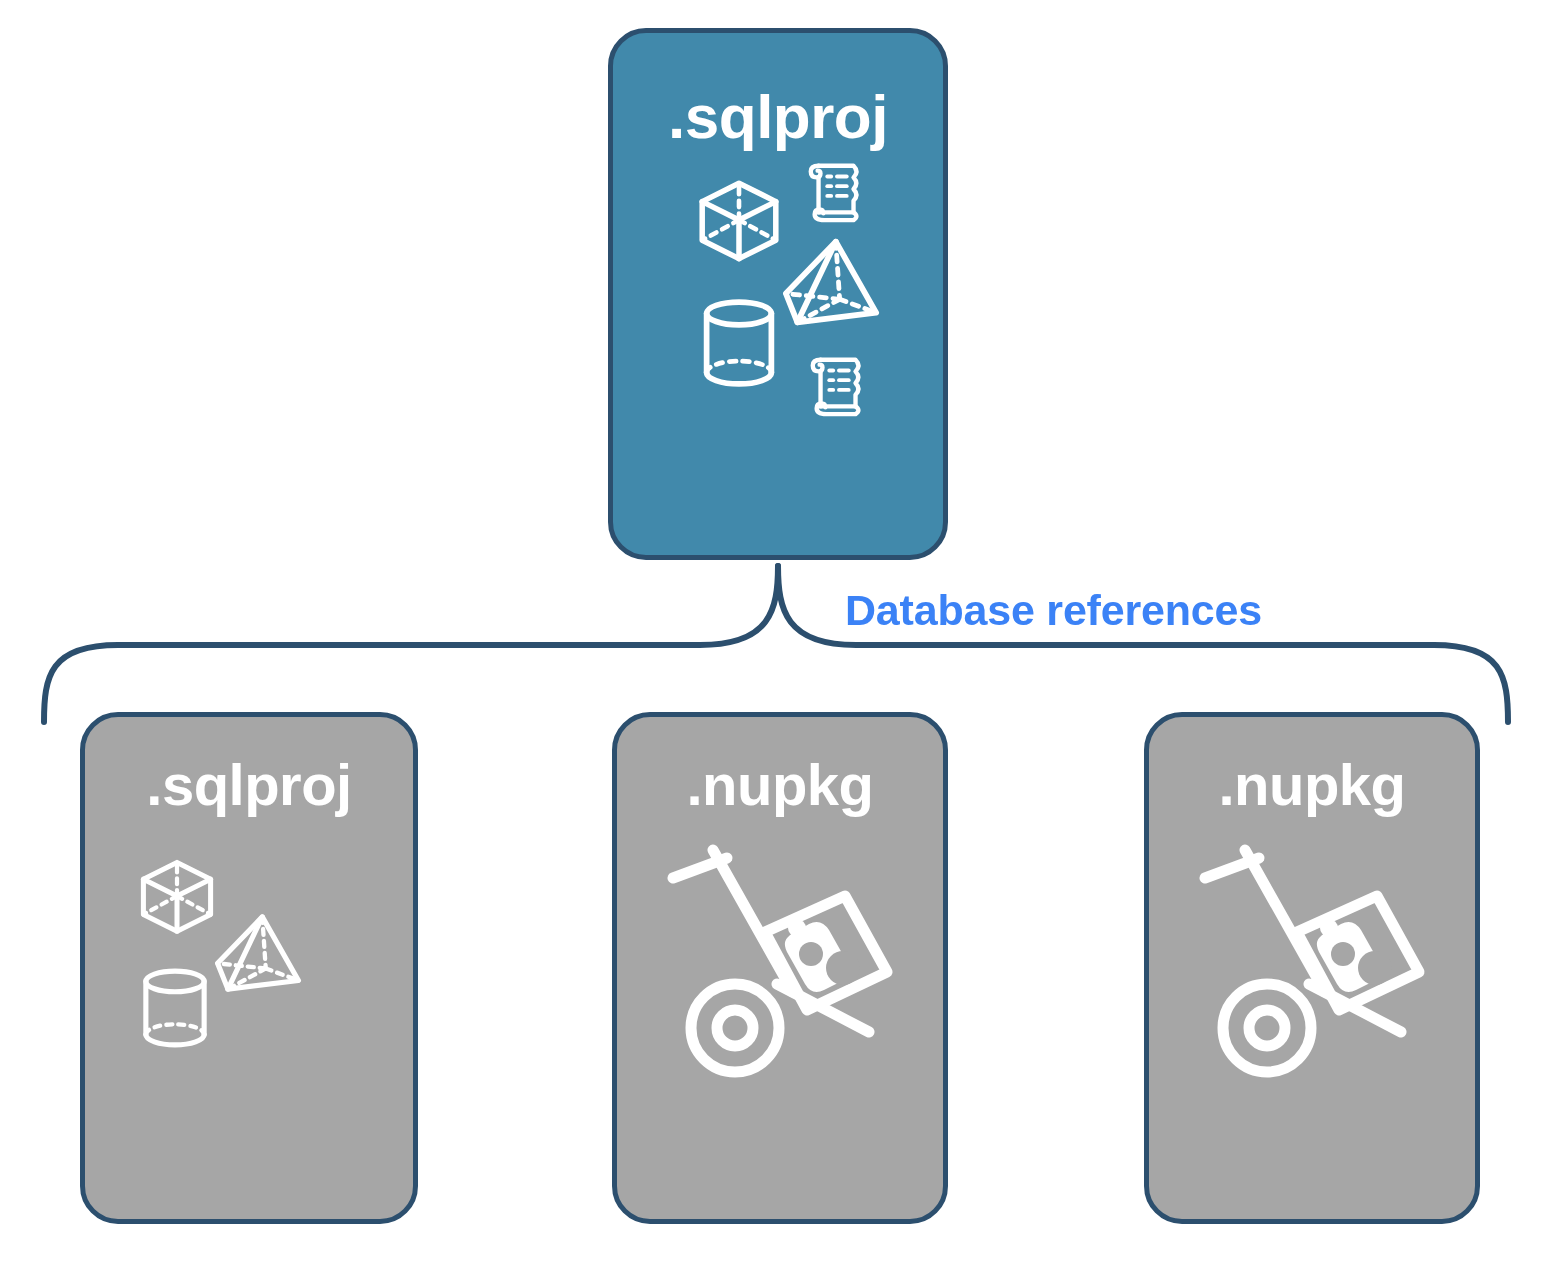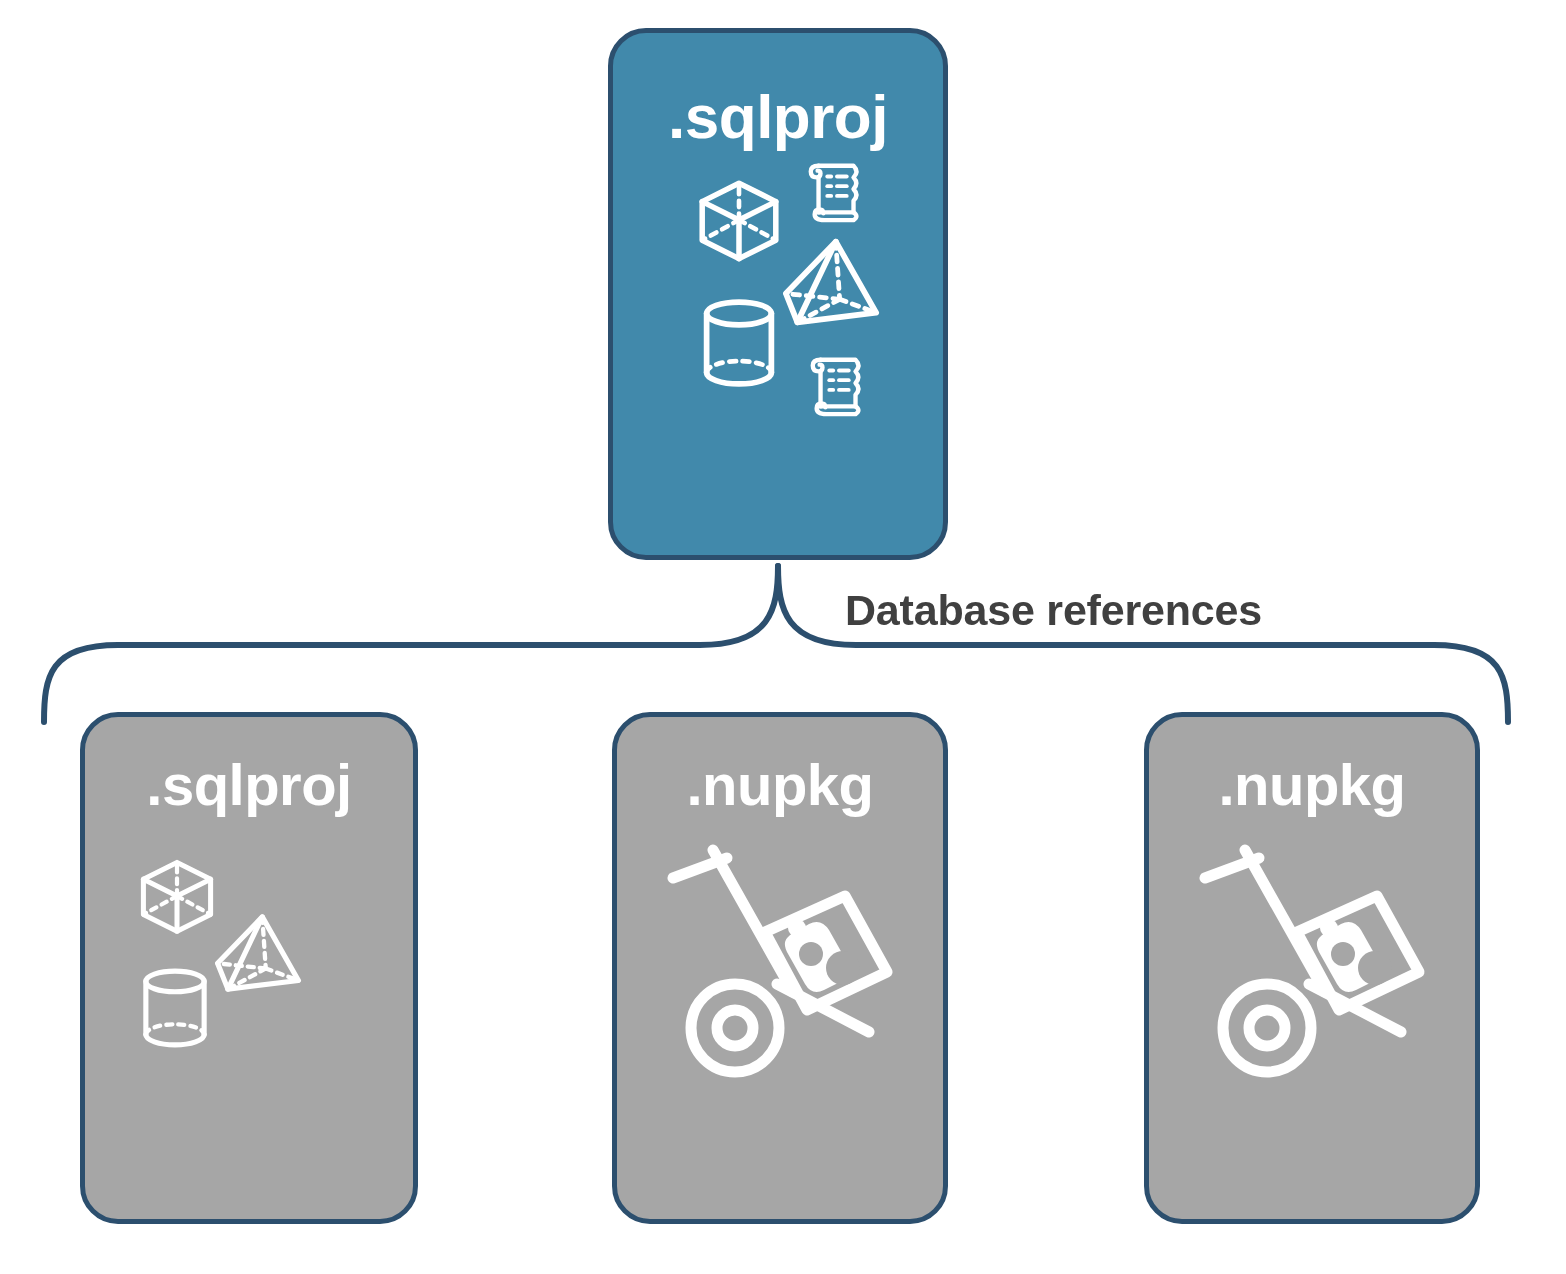--- a/index.html
+++ b/index.html
@@ -57,21 +57,21 @@
   .brace-layer {
     position: absolute;
     left: 0;
     top: 0;
     width: 1566px;
     height: 1274px;
     pointer-events: none;
   }
   .edge-label {
     position: absolute;
-    color: #404040;
+    color: #3b82f6;
     font-size: 43px;
     font-weight: bold;
     letter-spacing: -0.2px;
     white-space: nowrap;
     user-select: none;
   }
 </style>
 </head>
 <body>
 

